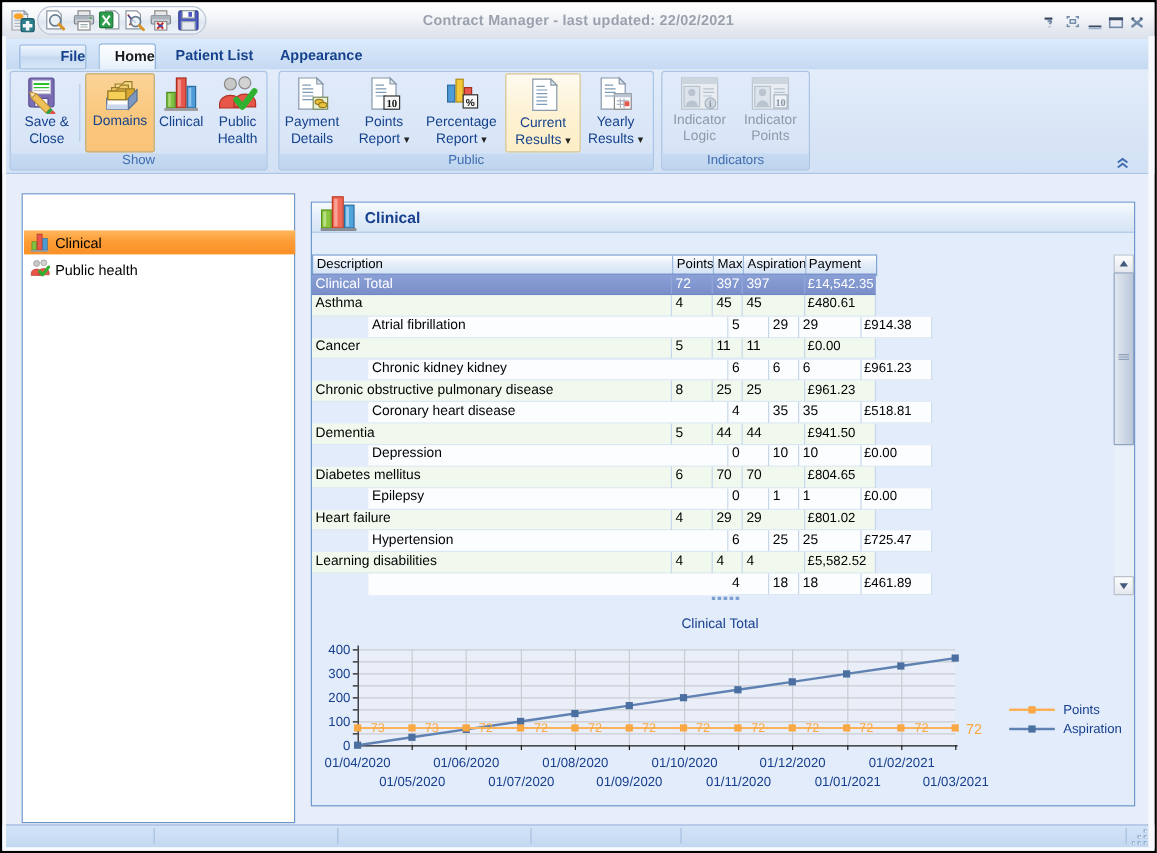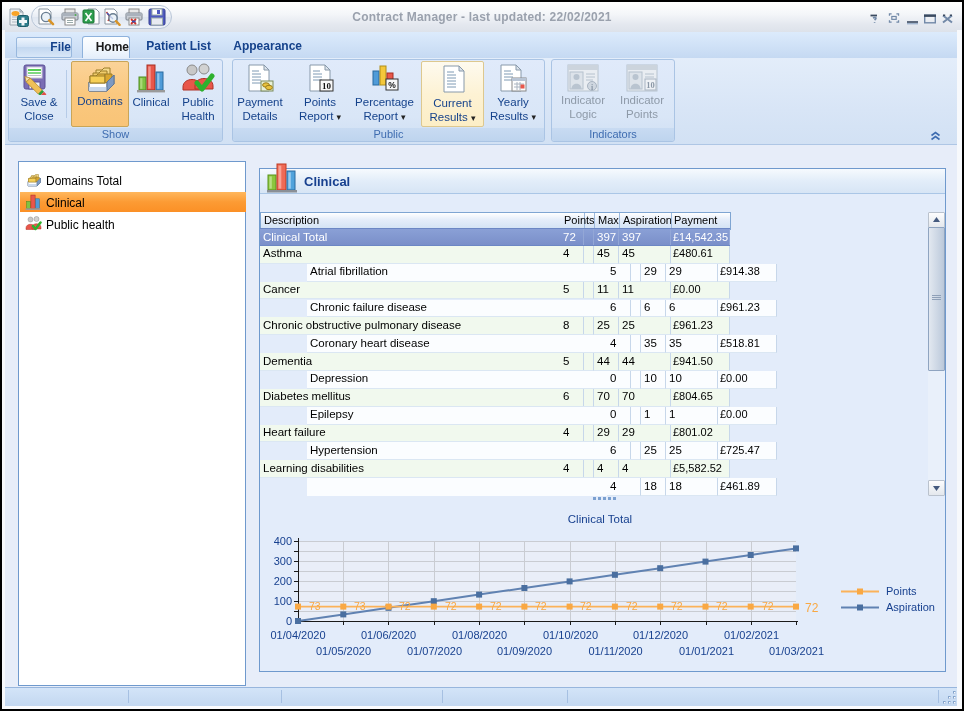--- a/index.html
+++ b/index.html
@@ -56,21 +56,21 @@
   background:#e3ecfa;border:1px solid #6f99cd;}
 .phead{position:absolute;left:0px;top:0px;width:685px;height:24px;
   background:linear-gradient(#f6fafe,#e2edf9 50%,#d7e5f5);border-bottom:1px solid #aac6e6;}
 .phead .tx{position:absolute;left:44px;top:5px;font-size:13px;font-weight:bold;color:#17408f;}
 
 .grid{position:absolute;left:0px;top:43px;width:470px;height:284px;font-size:11.5px;}
 .hrow{position:absolute;left:0;top:0;width:469px;height:16px;font-size:11px;
   background:linear-gradient(#ffffff,#e6eefa 40%,#d2e2f4);border:1px solid #7fa5d2;border-bottom:1px solid #7fa5d2;}
 .cell{position:absolute;top:0;height:100%;box-sizing:border-box;border-right:1px solid #9db9dc;
   padding:1px 0 0 3px;white-space:nowrap;overflow:hidden;}
-.c0{left:0;width:324px;}.c1{left:300px;width:34px;}.c2{left:334px;width:25px;}.c3{left:359px;width:52px;}.c4{left:411px;width:59px;border-right:none;padding-left:2px !important;font-size:11px;}
+.c0{left:0;width:300px;}.c1{left:300px;width:34px;}.c2{left:334px;width:25px;}.c3{left:359px;width:52px;}.c4{left:411px;width:59px;border-right:none;padding-left:2px !important;font-size:11px;}
 .drow{position:absolute;left:0;width:470px;height:17.87px;box-sizing:border-box;}
 .drow .cell{border-right:1px solid #c7d7ea;border-bottom:1px solid #dbe7f3;padding-top:1.5px;}
 .drow.a{background:#f1f9ee;}
 .drow.b{background:#fbfdff;margin-left:47px;}
 .drow.sel{background:linear-gradient(#8aa0d6,#7a8fc9);color:#fff;border-top:1px solid #6c87c4;border-bottom:1px solid #6c87c4;}
 .drow.sel .cell{border-right:1px solid #93a7d6;border-bottom:none;}
 
 .sbar{position:absolute;left:668px;top:43px;width:17px;height:284px;background:#e9f0fa;}
 .sbtn{position:absolute;left:0;width:17px;height:16px;background:linear-gradient(#fdfdfe,#f0f2f5 50%,#e4e8ed);
   border:1px solid #bac2cd;box-sizing:border-box;border-radius:1px;text-align:center;}
@@ -354,36 +354,20 @@
   </div>
   <svg class="chev" width="11" height="10" viewBox="0 0 11 10">
           <g fill="none" stroke="#3e6cb0" stroke-width="1.6">
             <path d="M1.5 4.5 L5.5 1.5 L9.5 4.5"></path>
             <path d="M1.5 8.5 L5.5 5.5 L9.5 8.5"></path>
           </g>
         </svg>
 </div>
 
 <div class="leftpanel">
-  <div class="litem" style="top:8px;">
-          <svg class="lic" width="17" height="16" viewBox="0 0 34 30">
-      <path d="M6 18 L24 18 L31 11 L31 20 L24 27 L6 27 Z" fill="#8ea6c8" stroke="#5f7795"></path>
-      <path d="M6 18 L24 18 L24 27 L6 27 Z" fill="#fff" stroke="#5f7795"></path>
-      <path d="M6 23 L24 23 L24 27 L6 27 Z" fill="#c9d8ec"></path>
-      <g>
-       <path d="M13 6 L19 6 L21 4 L27 4 L27 12 L13 12 Z" fill="#f5d98a" stroke="#9a7c28"></path>
-       <path d="M10 9 L16 9 L18 7 L24 7 L24 15 L10 15 Z" fill="#f0cc6a" stroke="#9a7c28"></path>
-       <path d="M7 12 L13 12 L15 10 L22 10 L22 19 L7 19 Z" fill="#ecb93e" stroke="#9a7c28"></path>
-       <path d="M7 12 L22 12 L22 19 L7 19 Z" fill="#f6cf57" stroke="#9a7c28"></path>
-       <path d="M22 10 L29 10 L29 17 L22 19 Z" fill="#d9a62e" stroke="#9a7c28"></path>
-      </g>
-      <path d="M24 18 L31 11 L31 20 L24 27 Z" fill="#7d99c2" stroke="#5f7795"></path>
-    </svg>
-          <span class="tx">Domains Total</span>
-        </div>
   <div class="litem sel" style="top:30px;height:20px;">
           <svg class="lic" width="16" height="17" viewBox="0 0 30 32">
       <rect x="3" y="14" width="7" height="13" fill="#7fc243" stroke="#4e8c1e"></rect>
       <rect x="11" y="2" width="8" height="25" fill="#e8574b" stroke="#a82e20"></rect>
       <rect x="20" y="9" width="7" height="18" fill="#4f9bd8" stroke="#2a6ba0"></rect>
       <rect x="1" y="27" width="28" height="3" fill="#9a9a9a"></rect>
     </svg>
           <span class="tx">Clinical</span>
         </div>
   <div class="litem" style="top:52px;">
@@ -441,21 +425,21 @@
             <div class="cell c4">£914.38</div>
           </div>
     <div class="drow a" style="top:69.6px;">
             <div class="cell c0">Cancer</div>
             <div class="cell c1">5</div>
             <div class="cell c2">11</div>
             <div class="cell c3">11</div>
             <div class="cell c4">£0.00</div>
           </div>
     <div class="drow b" style="top:87.5px;">
-            <div class="cell c0">Chronic failure disease</div>
+            <div class="cell c0">Chronic kidney kidney</div>
             <div class="cell c1">6</div>
             <div class="cell c2">6</div>
             <div class="cell c3">6</div>
             <div class="cell c4">£961.23</div>
           </div>
     <div class="drow a" style="top:105.3px;">
             <div class="cell c0">Chronic obstructive pulmonary disease</div>
             <div class="cell c1">8</div>
             <div class="cell c2">25</div>
             <div class="cell c3">25</div>

